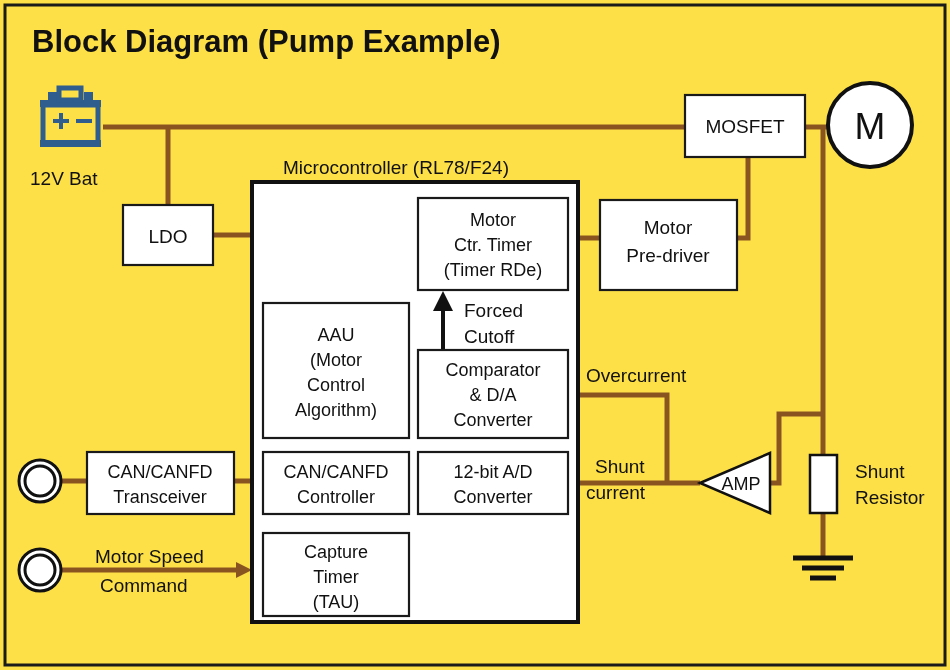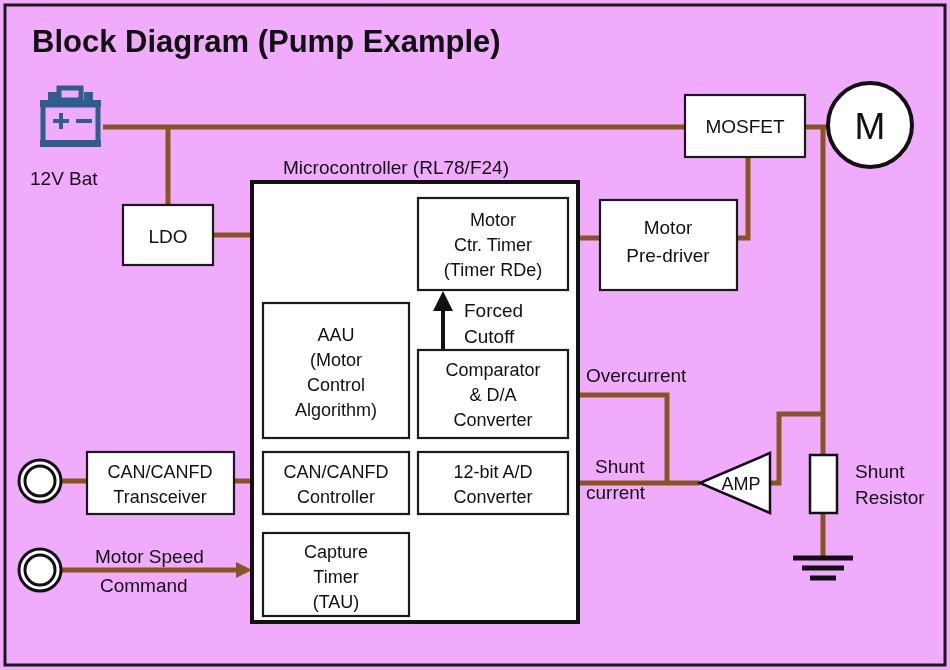--- a/index.html
+++ b/index.html
@@ -10,21 +10,21 @@
   body {
     width: 950px;
     height: 670px;
     font-family: "Liberation Sans", sans-serif;
     overflow: hidden;
   }
   #diagram-root {
     position: relative;
     width: 950px;
     height: 670px;
-    background: #f0abfc;
+    background: #fde047;
   }
   svg.canvas {
     position: absolute;
     top: 0;
     left: 0;
     width: 950px;
     height: 670px;
   }
   .frame {
     fill: none;

